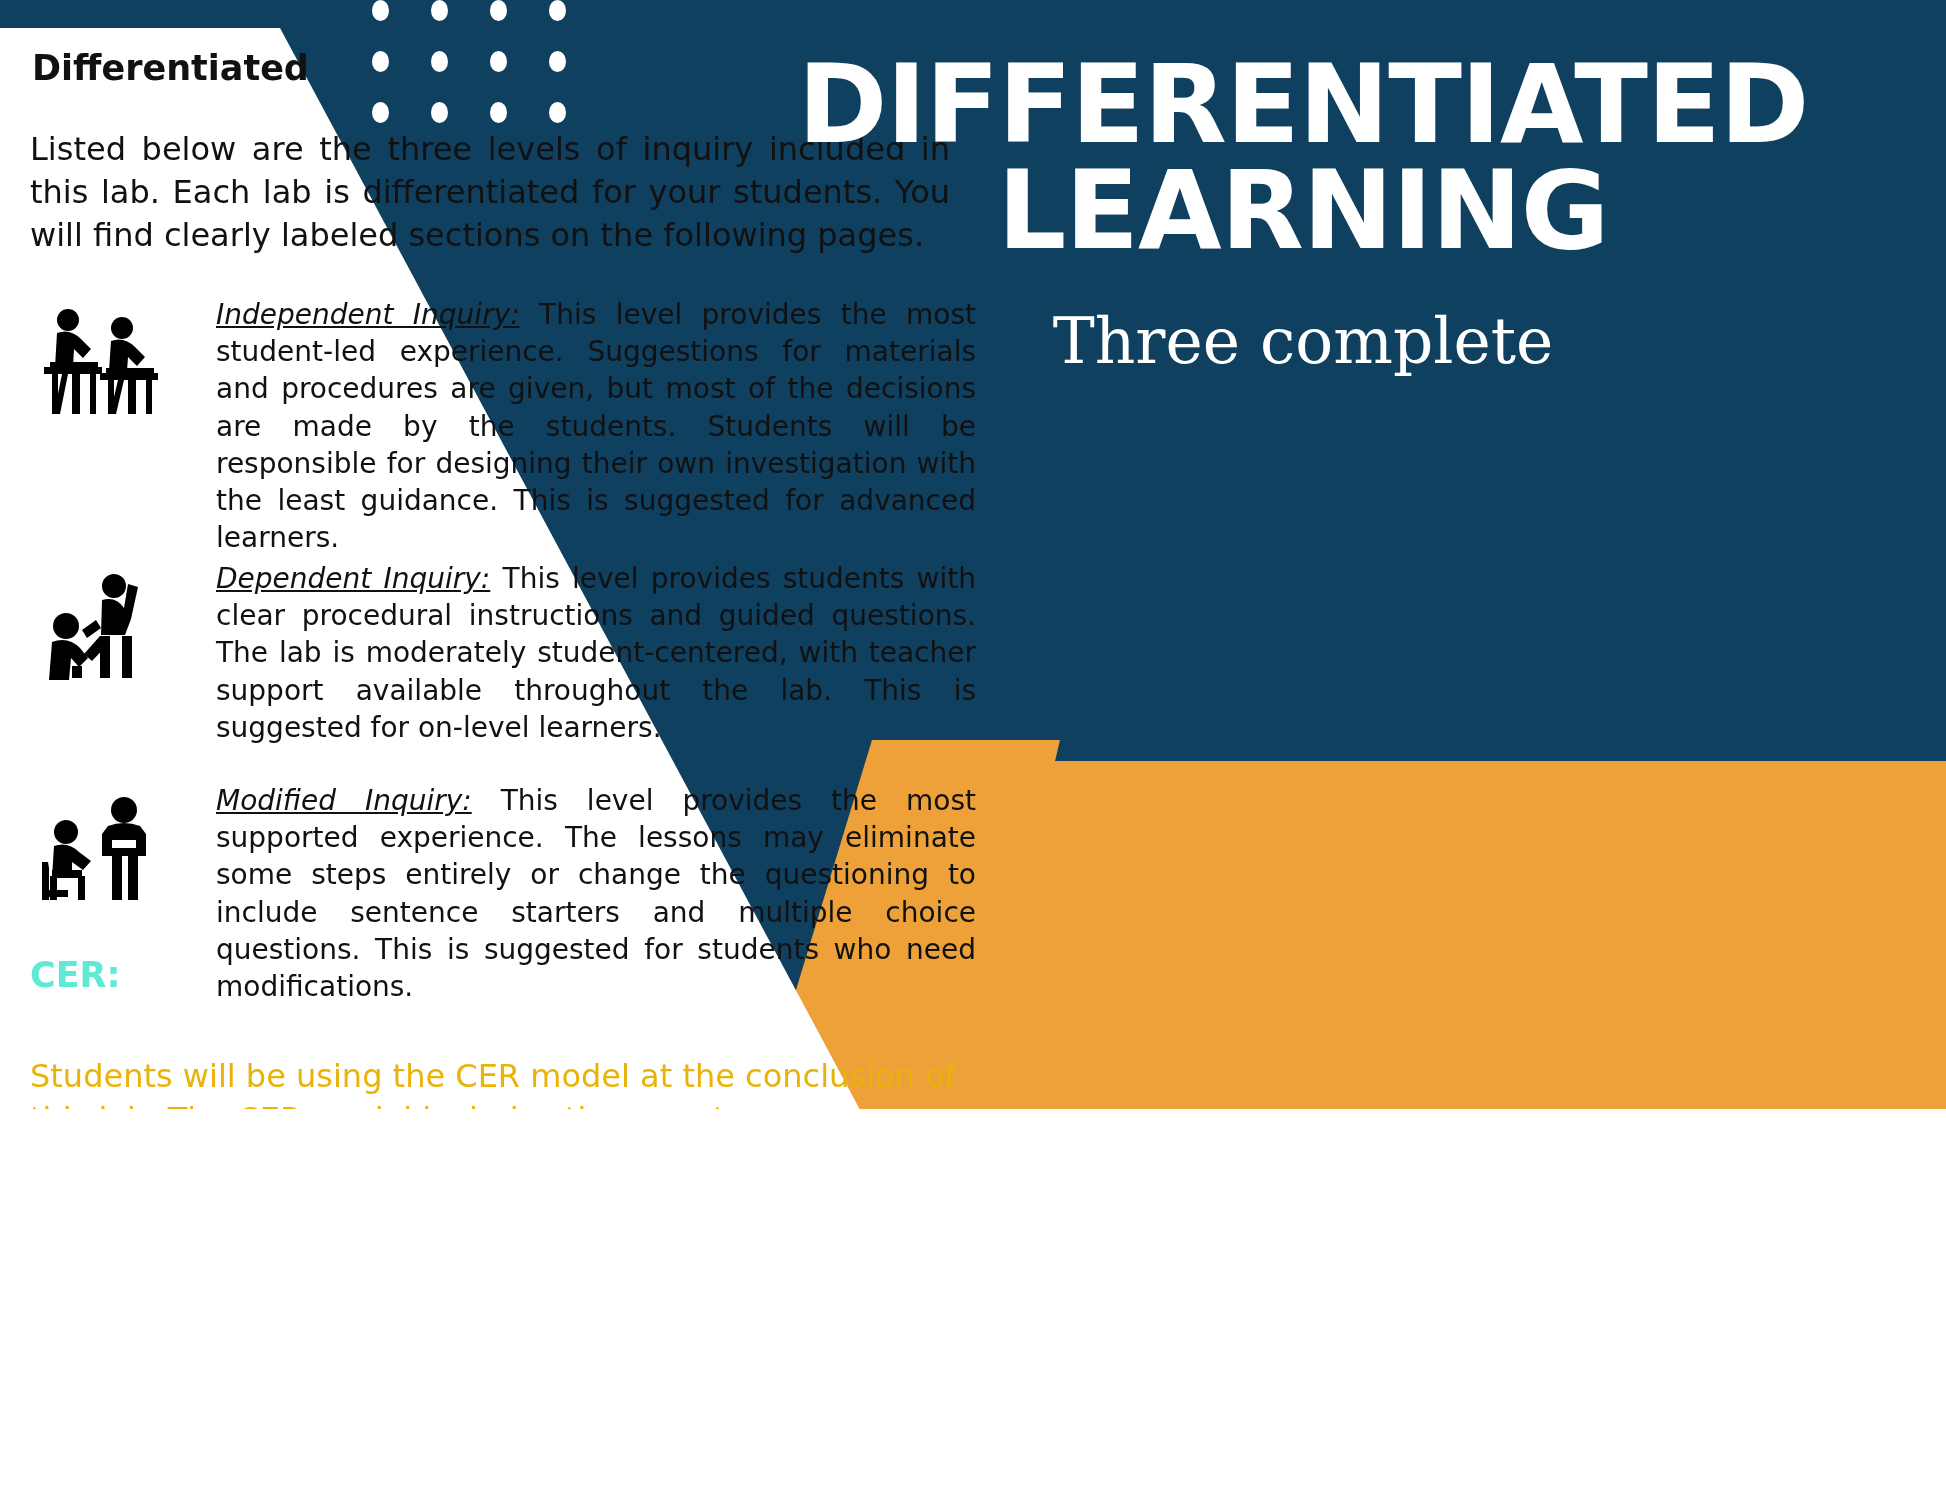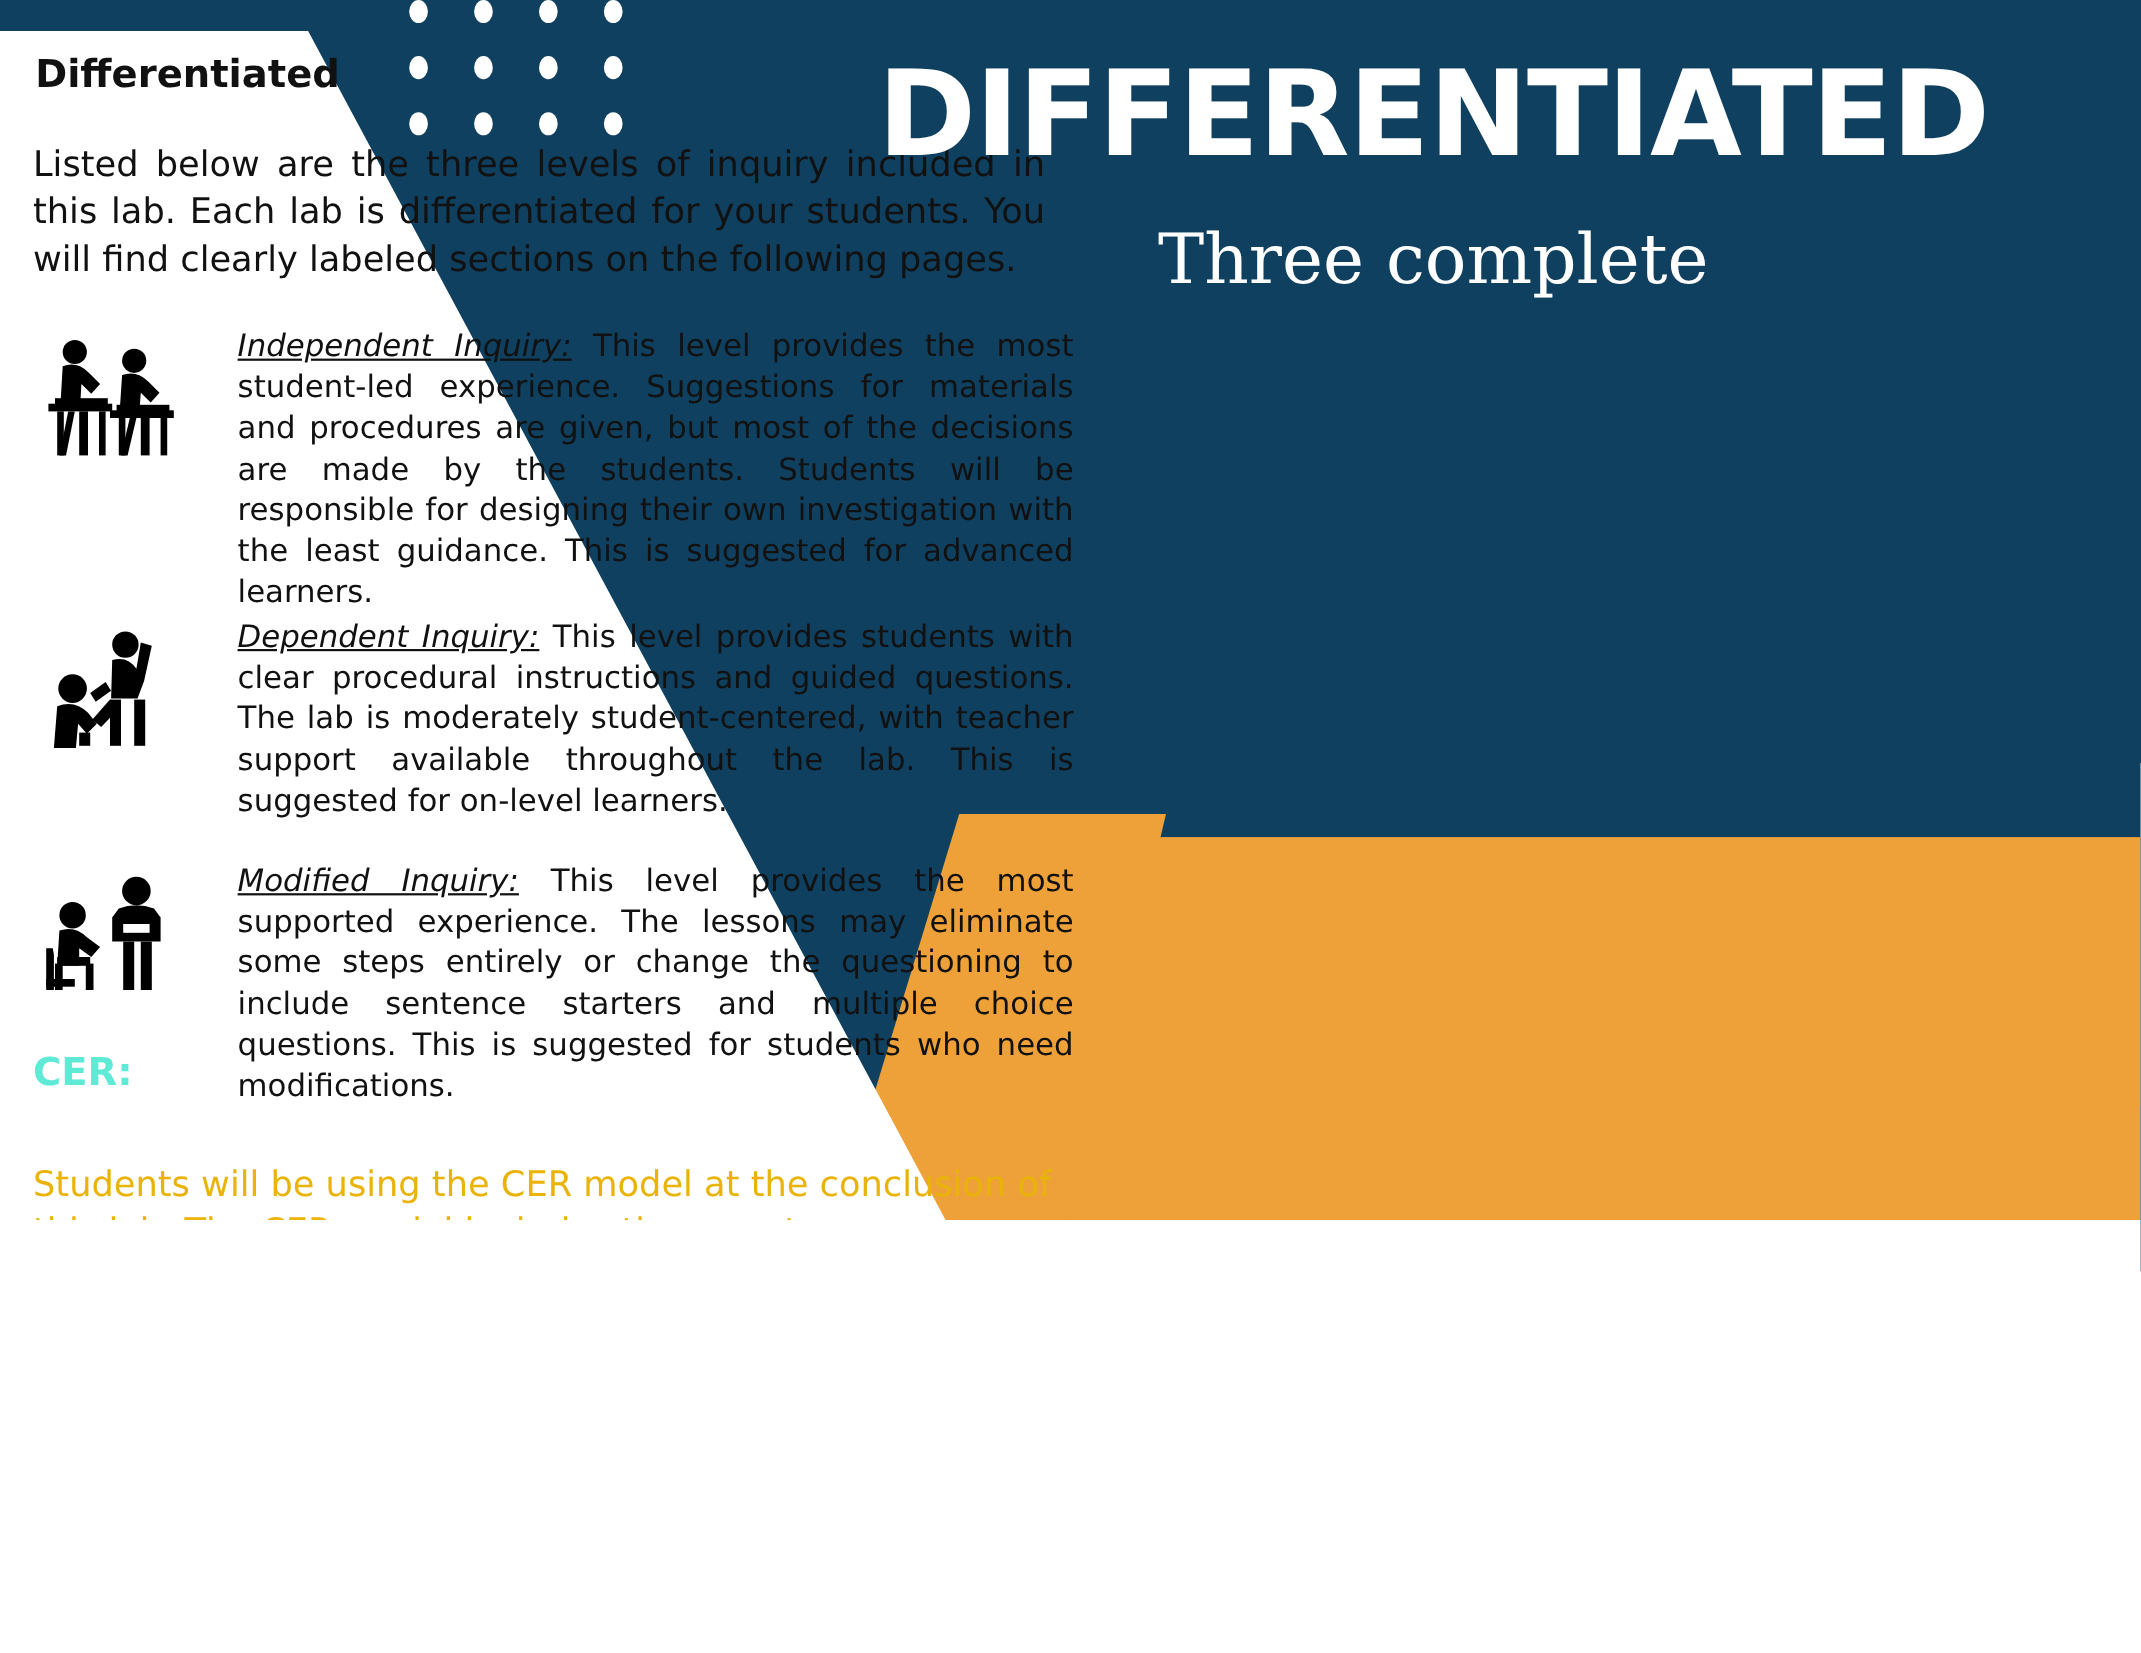--- a/index.html
+++ b/index.html
@@ -242,19 +242,20 @@
       <div class="txt"><span class="lead">Modified Inquiry:</span><span> This level provides the most supported experience. The lessons may eliminate some steps entirely or change the questioning to include sentence starters and multiple choice questions. This is suggested for students who need modifications.</span></div>
     </div>
 
     <div class="cer-h">CER:</div>
     <div class="cer-p">Students will be using the CER model at the conclusion of this lab. The CER model includes three parts.</div>
   </div>
 
   <div class="right-panel">
     <div class="hero-title">
       <span>DIFFERENTIATED</span><br>
+      <span>LEARNING</span>
     </div>
     <div class="hero-sub">
       <span class="ln">Three complete</span>
     </div>
   </div>
 
 </div>
 
 </body></html>

